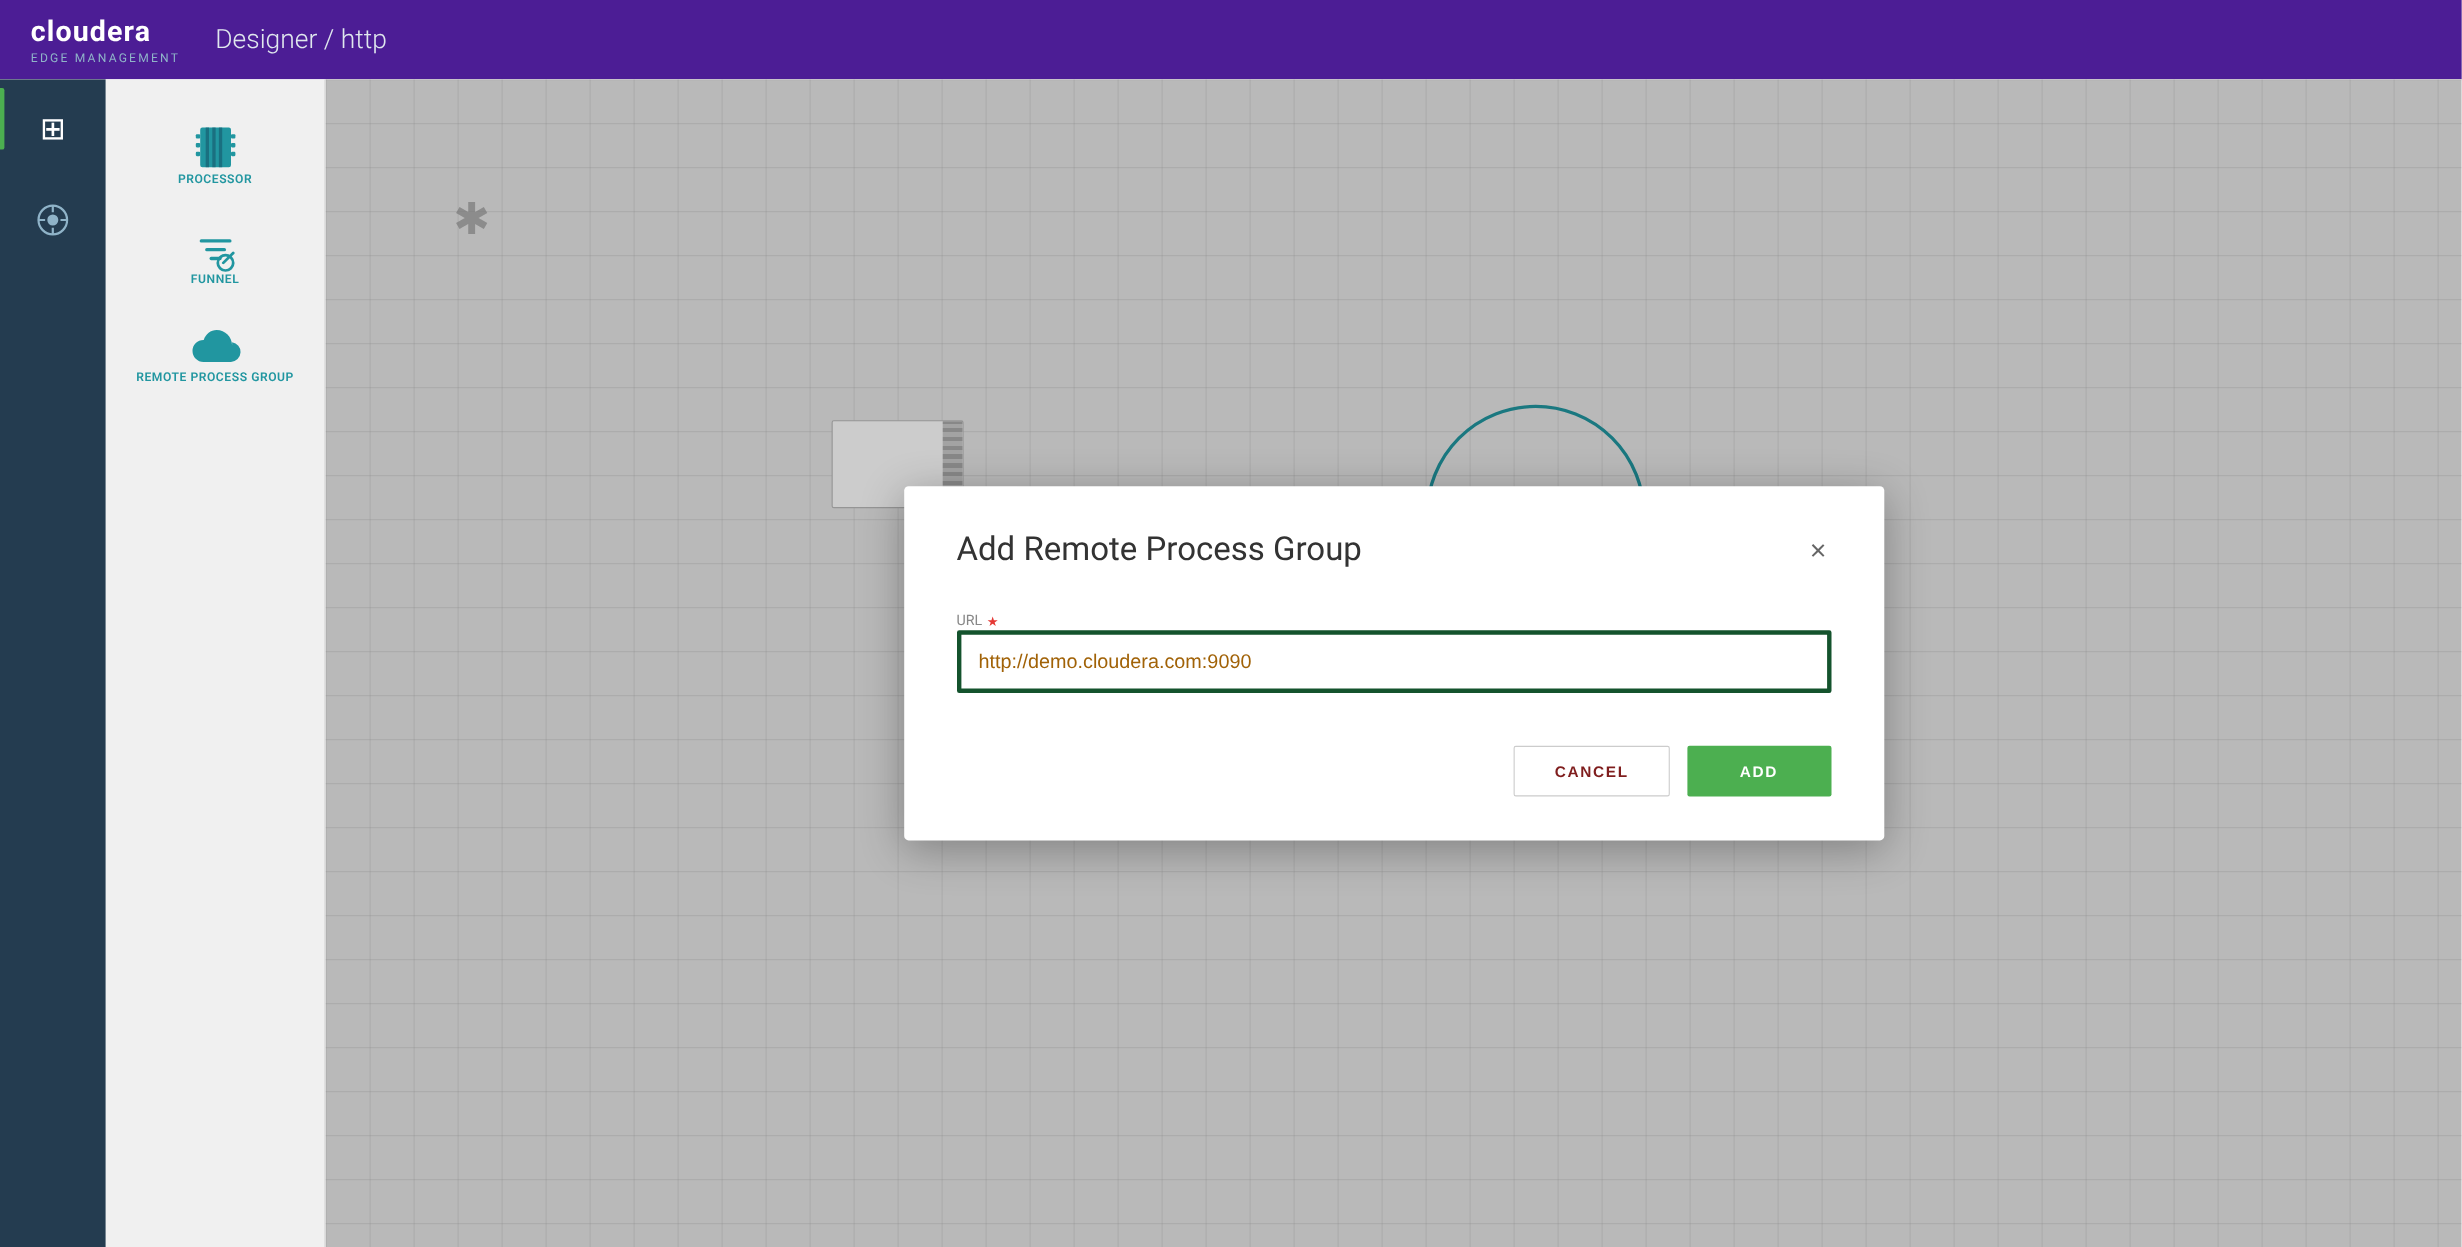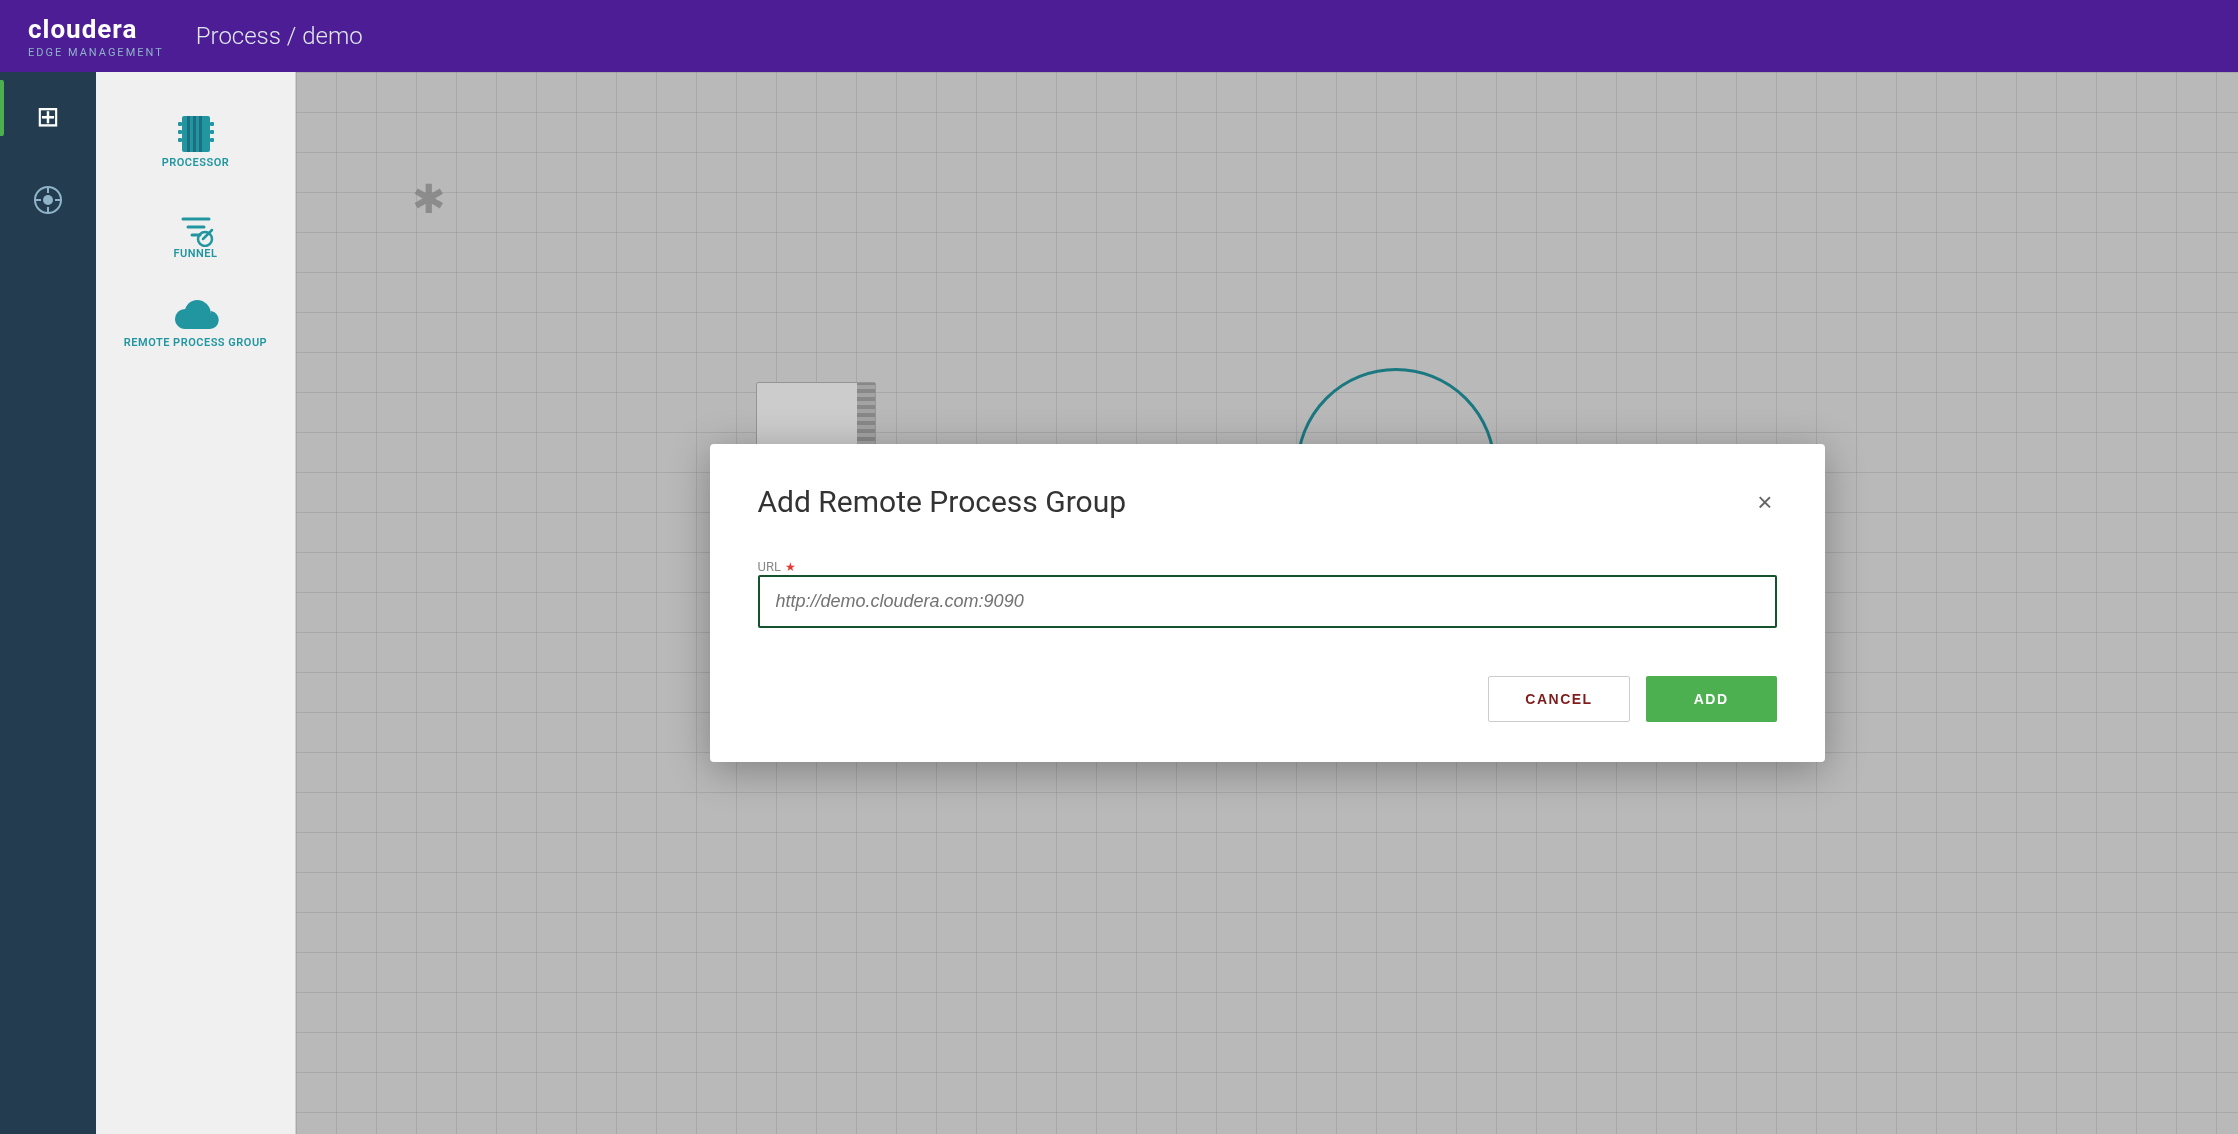--- a/index.html
+++ b/index.html
@@ -229,21 +229,21 @@
       align-items: center;
       justify-content: center;
       background: rgba(0,0,0,0.2);
       z-index: 100;
     }
 
     .modal {
       background: white;
       border-radius: 4px;
       box-shadow: 0 8px 40px rgba(0,0,0,0.3);
-      width: 1115px;
+      width: 891px;
       padding: 40px 48px 40px 48px;
     }
 
     .modal-header {
       display: flex;
       justify-content: space-between;
       align-items: center;
       margin-bottom: 40px;
     }
 
@@ -276,28 +276,27 @@
       gap: 4px;
     }
 
     .required-star {
       color: #e53935;
       font-size: 12px;
     }
 
     .url-input {
       width: 100%;
-      border: 2px solid #14532d;
+      border: 4px solid #14532d;
       border-radius: 2px;
       padding: 14px 16px;
       font-size: 18px;
-      color: #737373;
+      color: #a16207;
       outline: none;
       background: white;
-      font-style: italic;
     }
 
     .modal-footer {
       display: flex;
       justify-content: flex-end;
       gap: 16px;
     }
 
     .btn-cancel {
       border: 1px solid #ccc;
@@ -326,21 +325,21 @@
     }
   </style>
 </head>
 <body>
 
 <div class="top-header">
   <div class="logo-area">
     <span class="logo-cloudera">cloudera</span>
     <span class="logo-sub">EDGE MANAGEMENT</span>
   </div>
-  <span class="header-title">Process / demo</span>
+  <span class="header-title">Designer / http</span>
 </div>
 
 <div class="main-container">
 
   <div class="left-nav">
     <div class="left-nav-active-indicator"></div>
     <div class="nav-item">
       <span class="nav-icon" style="color:#fff; font-size:28px;">⊞</span>
     </div>
     <div class="nav-item" style="margin-top:16px;">

